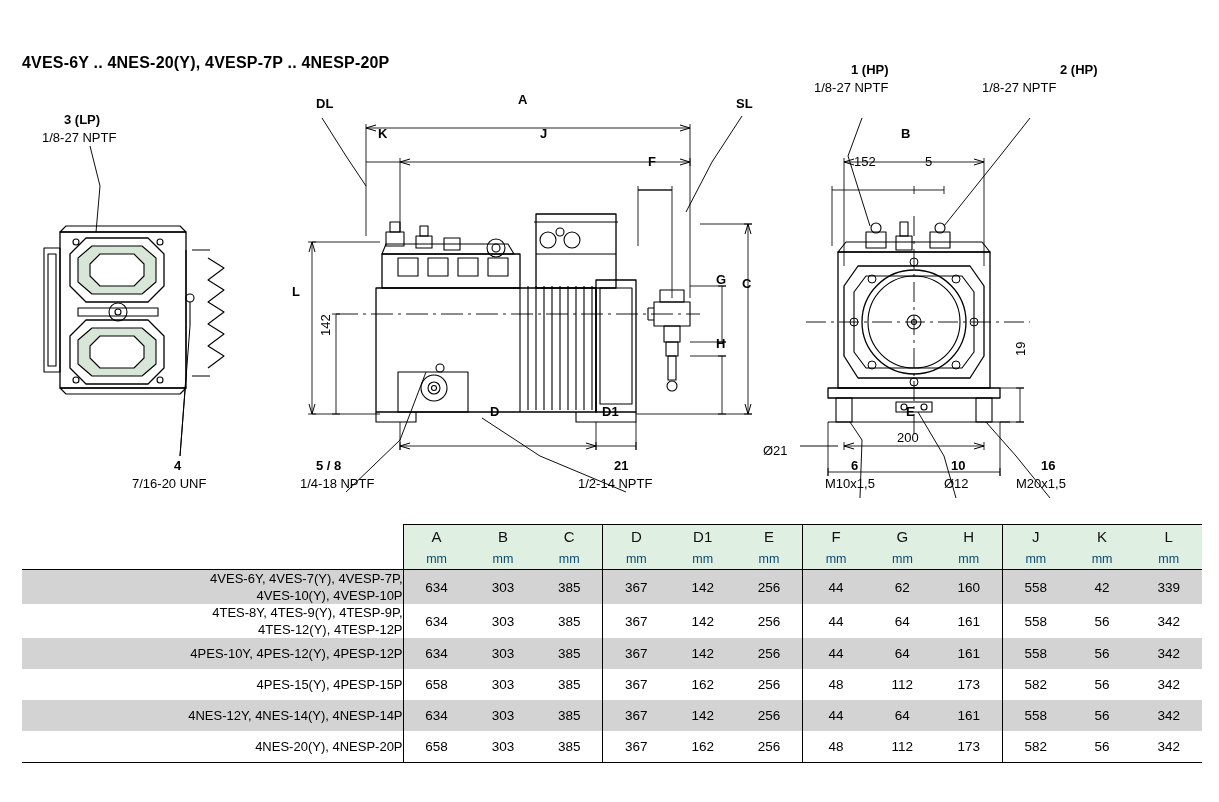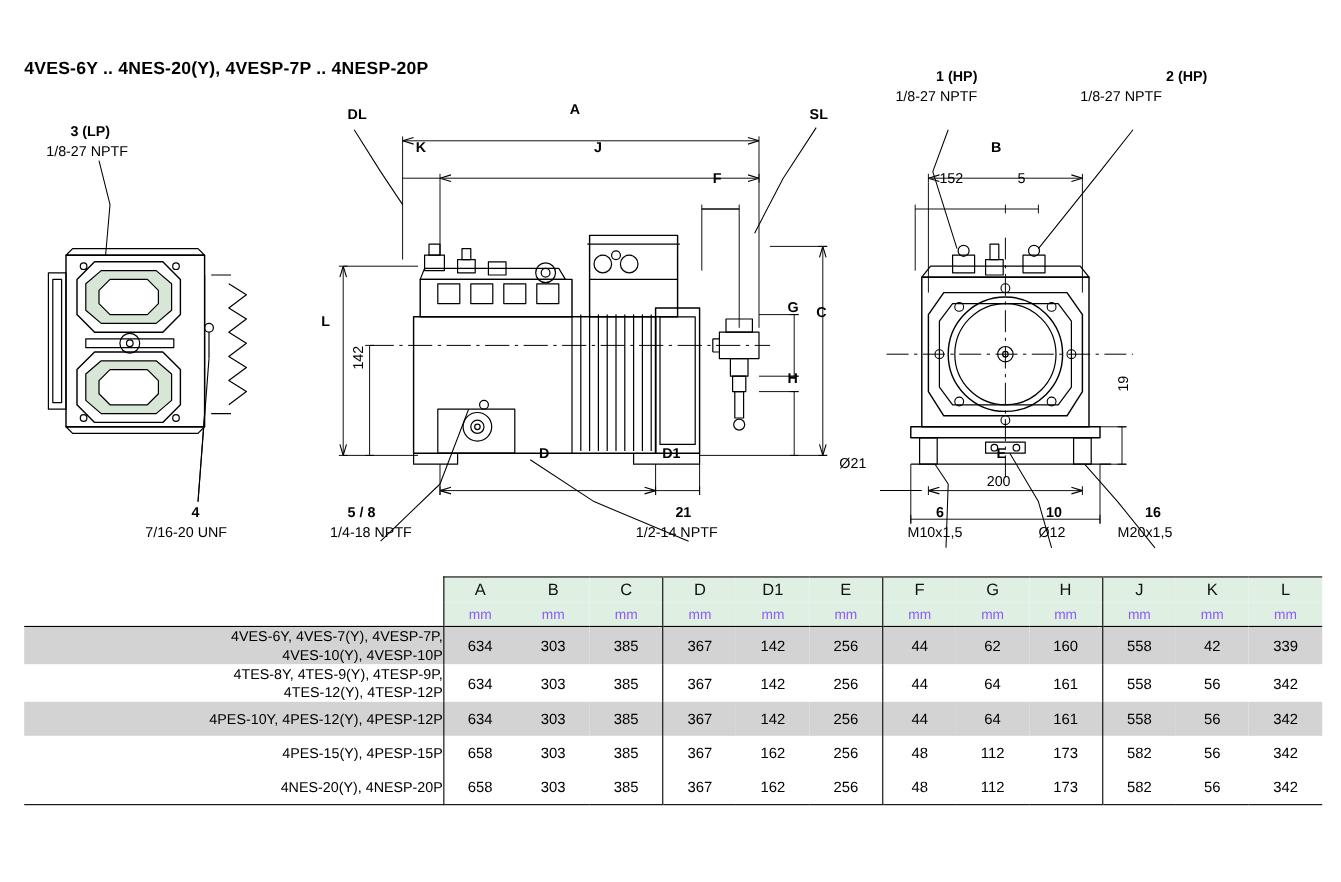--- a/index.html
+++ b/index.html
@@ -24,21 +24,21 @@
   table.dims td,table.dims th{padding:0;}
   .hdrrow td{
     background:#dff0e3;
     text-align:center;vertical-align:middle;
     font-size:15px;font-weight:normal;color:#111;
     height:23px;
   }
   .hdrrow2 td{
     background:#dff0e3;
     text-align:center;vertical-align:middle;
-    font-size:12.5px;color:#8b5cf6;height:21px;
+    font-size:12.5px;color:#0c4a6e;height:21px;
     padding-bottom:3px;
   }
   .hdrrow td.namecell,.hdrrow2 td.namecell{background:#ffffff;}
   .datarow td{
     height:31px;text-align:center;vertical-align:middle;font-size:13.5px;
   }
   .datarow td.namecell{
     text-align:right;padding-left:25px;font-size:13px;line-height:16px;
     width:295px;
   }
@@ -338,21 +338,21 @@
   <div class="lbl b" style="left:490px;top:368px;">D</div>
   <div class="lbl b" style="left:602px;top:368px;">D1</div>
   <div class="lbl b" style="left:901px;top:90px;">B</div>
   <div class="lbl b" style="left:906px;top:368px;">E</div>
 
   <div class="lbl" style="left:318px;top:300px;transform:rotate(-90deg);transform-origin:left top;">142</div>
   <div class="lbl" style="left:854px;top:118px;">152</div>
   <div class="lbl" style="left:925px;top:118px;">5</div>
   <div class="lbl" style="left:1013px;top:320px;transform:rotate(-90deg);transform-origin:left top;">19</div>
   <div class="lbl" style="left:897px;top:394px;">200</div>
-  <div class="lbl" style="left:763px;top:377px;">Ø21</div>
+  <div class="lbl" style="left:763px;top:407px;">Ø21</div>
 </div>
 
 <div class="tablewrap">
   <table class="dims">
     <colgroup>
       <col style="width:295px">
       <col style="width:56px">
         <col style="width:56px">
         <col style="width:56px">
       <col style="width:56px">
@@ -464,20 +464,37 @@
         <td>162</td>
         <td>256</td>
         <td class="gsep">48</td>
         <td>112</td>
         <td>173</td>
         <td class="gsep">582</td>
         <td>56</td>
         <td>342</td>
       </tr>
 
+      <tr class="datarow shade">
+        <td class="namecell leftcolrule">
+          <div>4NES-12Y, 4NES-14(Y), 4NESP-14P</div>
+        </td>
+        <td class="gsep">634</td>
+        <td>303</td>
+        <td>385</td>
+        <td class="gsep">367</td>
+        <td>142</td>
+        <td>256</td>
+        <td class="gsep">44</td>
+        <td>64</td>
+        <td>161</td>
+        <td class="gsep">558</td>
+        <td>56</td>
+        <td>342</td>
+      </tr>
 
       <tr class="datarow plain">
         <td class="namecell leftcolrule bottomrule">
           <div>4NES-20(Y), 4NESP-20P</div>
         </td>
         <td class="gsep bottomrule">658</td>
         <td class="bottomrule">303</td>
         <td class="bottomrule">385</td>
         <td class="gsep bottomrule">367</td>
         <td class="bottomrule">162</td>

